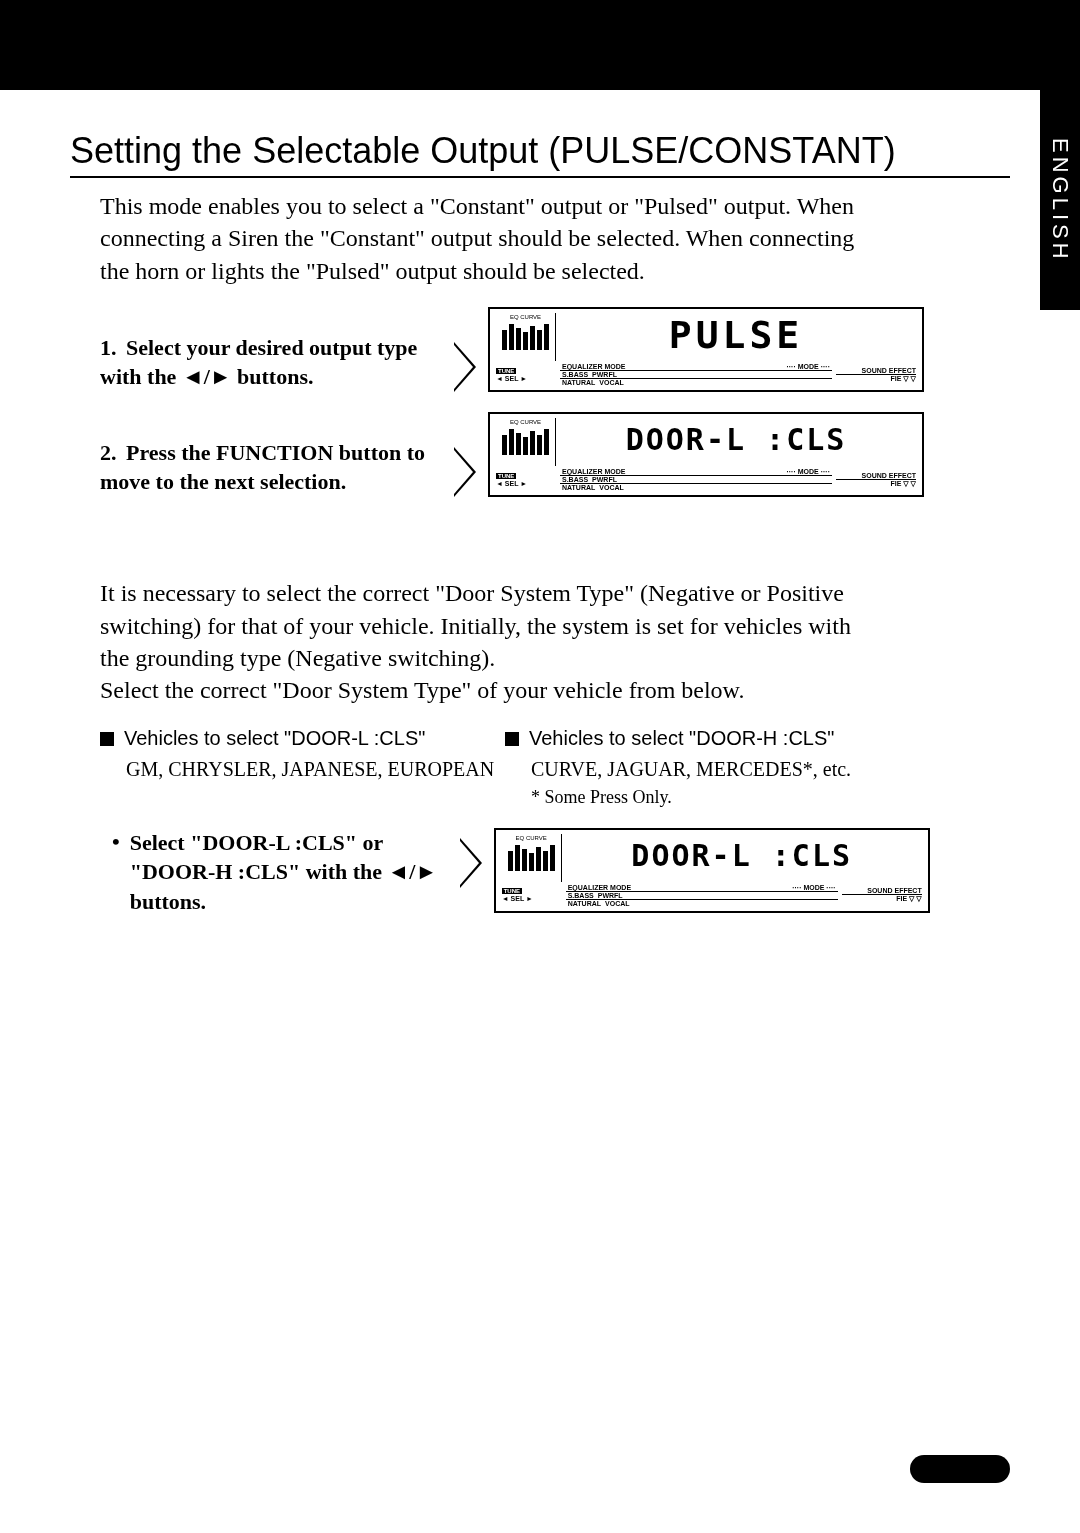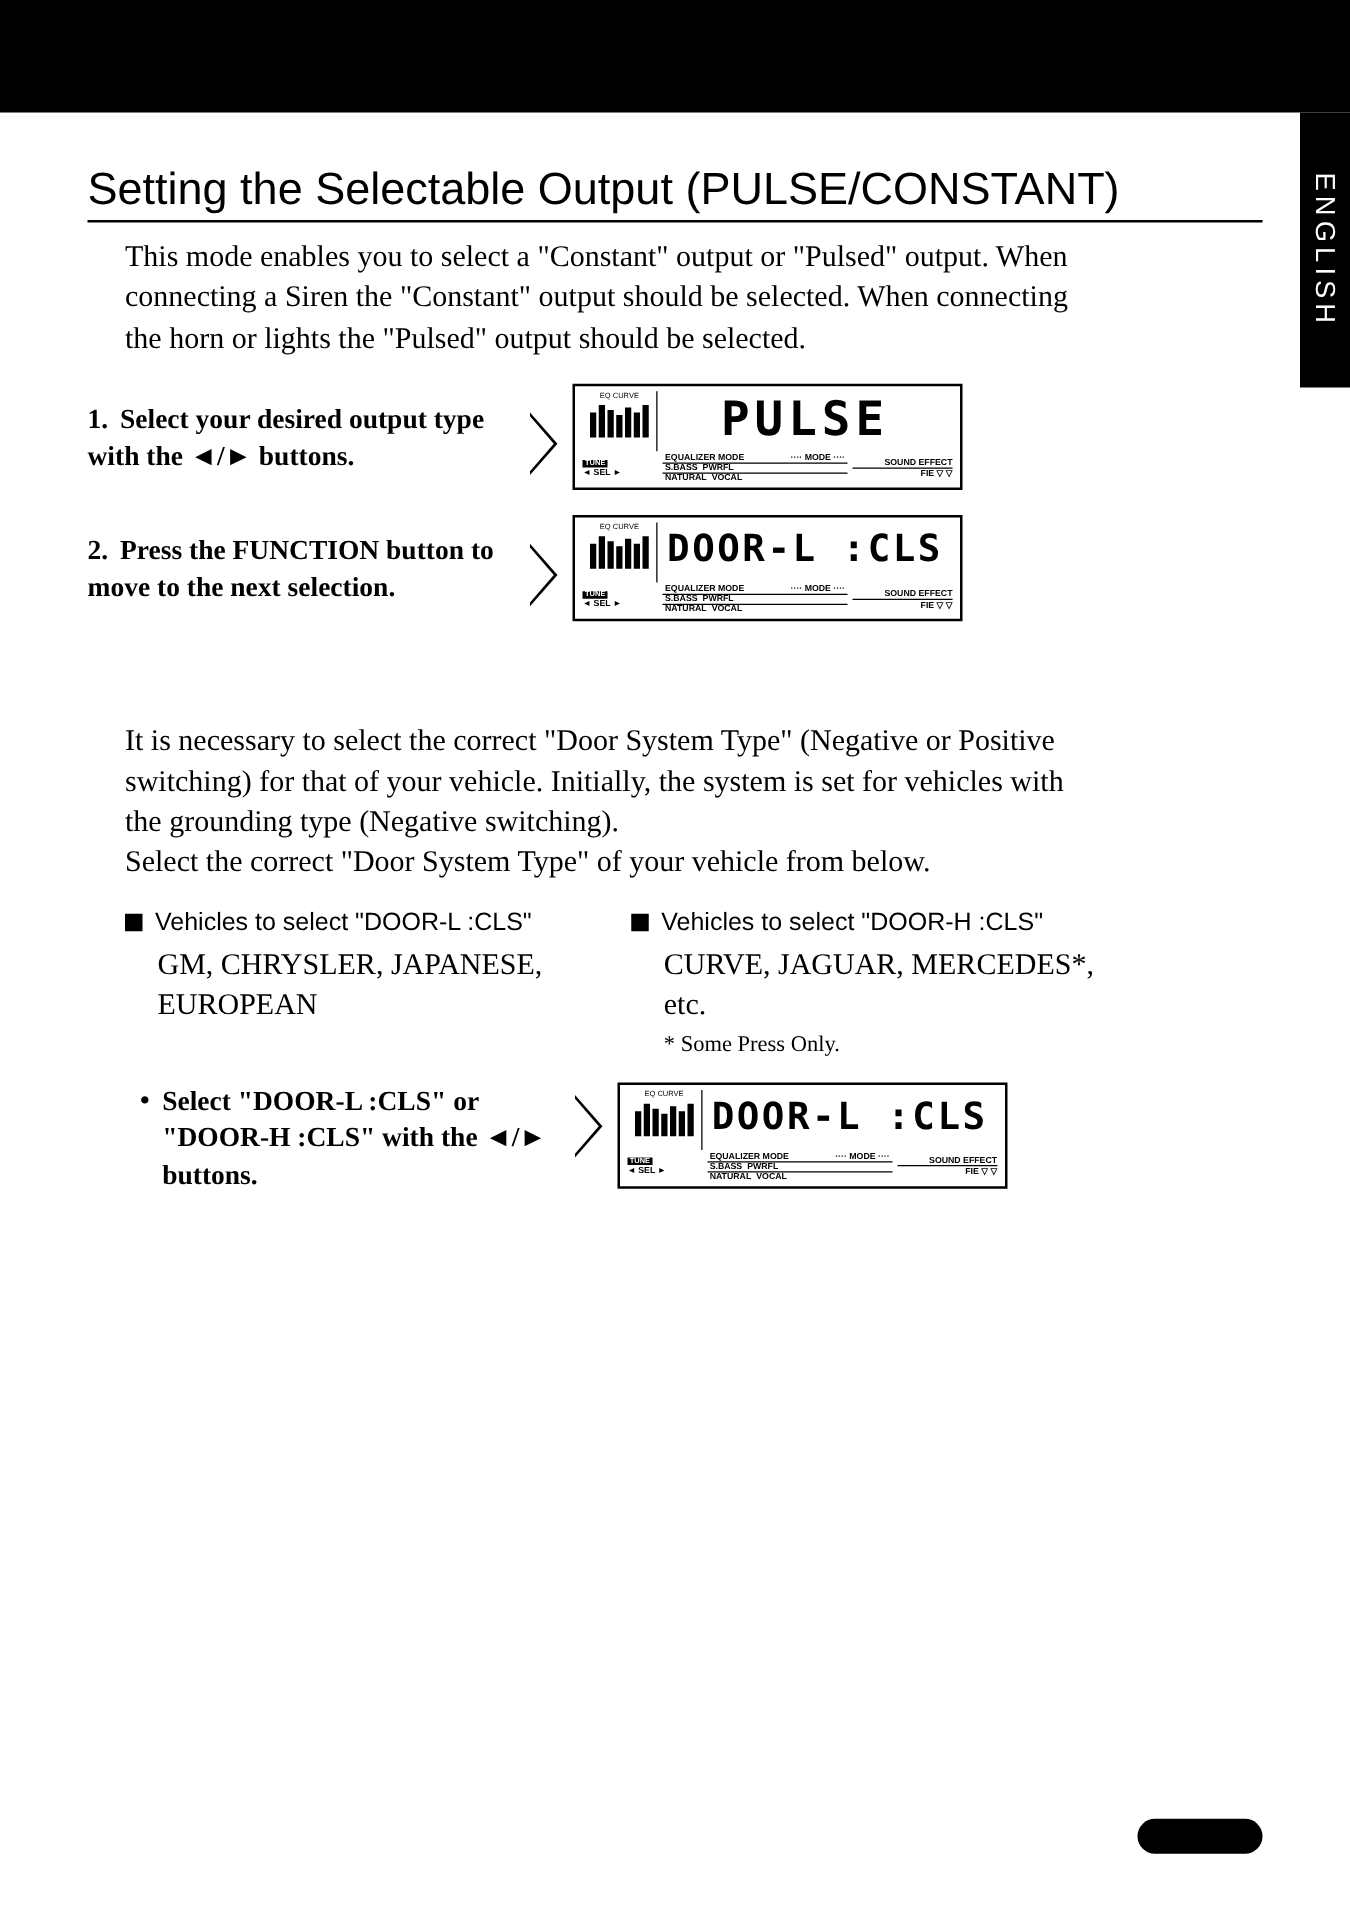--- a/index.html
+++ b/index.html
@@ -50,21 +50,22 @@
   .intro {
     font-family: "Times New Roman", serif;
     font-size: 24px;
     line-height: 1.35;
     margin-left: 30px;
     margin-bottom: 20px;
     padding-right: 140px;
   }
   .step-row {
     display: flex;
-    align-items: center;
+    align-items: flex-end;
+    margin-left: 30px;
     margin-bottom: 20px;
   }
   .step-text {
     width: 350px;
     font-family: "Times New Roman", serif;
     font-size: 22px;
     font-weight: bold;
     line-height: 1.35;
     padding-right: 10px;
   }
@@ -91,21 +92,21 @@
     left: -22px;
     top: -22px;
     width: 0;
     height: 0;
     border-top: 22px solid transparent;
     border-bottom: 22px solid transparent;
     border-left: 19px solid #fff;
   }
   .display-unit {
     border: 2px solid #000;
-    width: 312px;
+    width: 436px;
     padding: 4px 6px 4px 6px;
     font-family: Arial, sans-serif;
     flex-shrink: 0;
   }
   .display-top {
     display: flex;
     align-items: stretch;
     height: 48px;
   }
   .display-eq {
@@ -166,21 +167,21 @@
   .black-square {
     display: inline-block;
     width: 14px;
     height: 14px;
     background: #000;
     margin-right: 10px;
     vertical-align: -1px;
   }
   .col-body {
     font-family: "Times New Roman", serif;
-    font-size: 24px;
+    font-size: 20px;
     line-height: 1.35;
     margin-left: 26px;
   }
   .footnote {
     font-size: 18px;
     margin-left: 26px;
     margin-top: 4px;
   }
   .bullet-step {
     display: flex;

